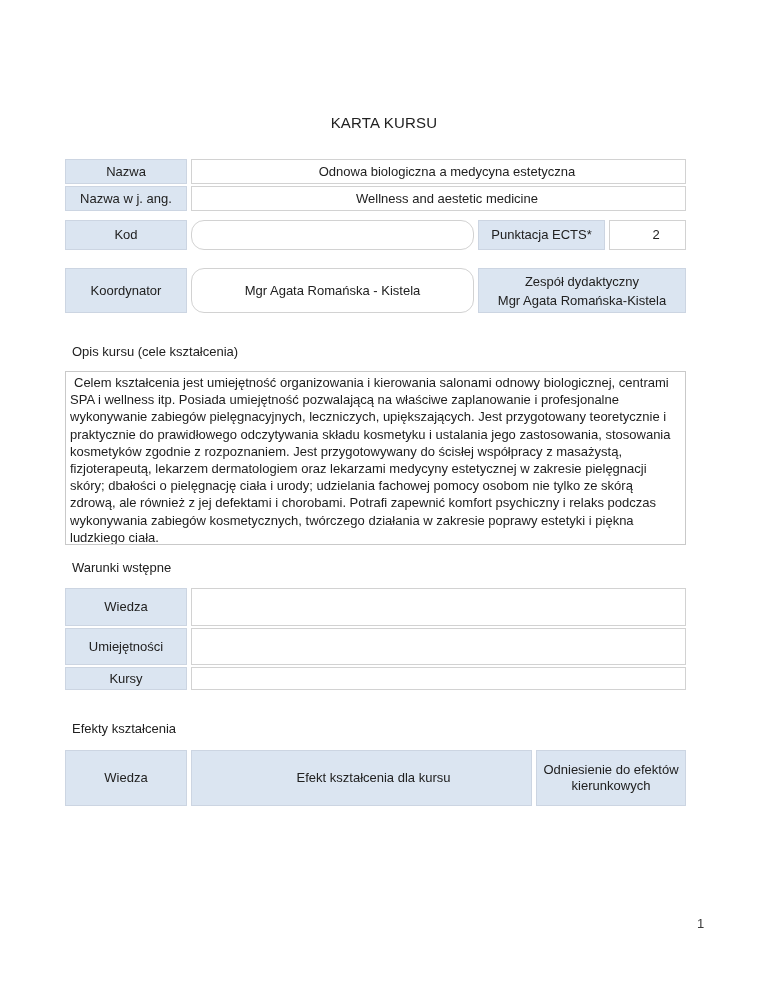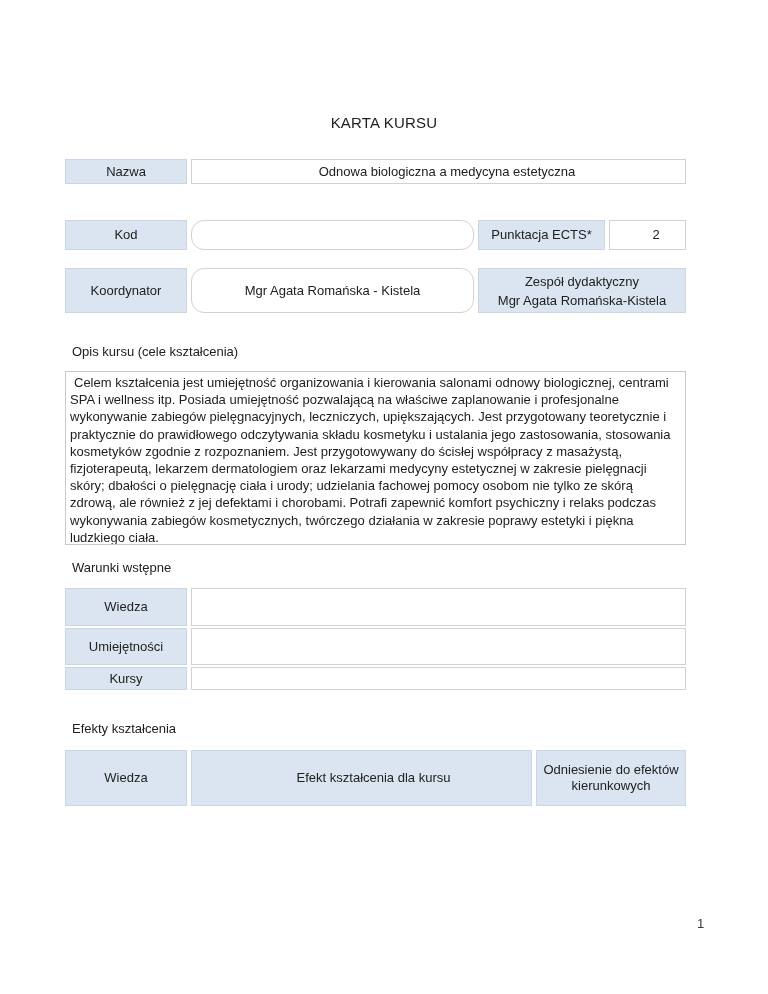--- a/index.html
+++ b/index.html
@@ -69,20 +69,25 @@
 
   <div class="doc-title">KARTA KURSU</div>
 
   <div class="tbl tbl-name">
     <div class="trow h26">
       <div class="cell blue w-label">Nazwa</div>
       <div class="gap"></div>
       <div class="cell w-rest">Odnowa biologiczna a medycyna estetyczna</div>
     </div>
     <div class="vgap"></div>
+    <div class="trow h26">
+      <div class="cell blue w-label">Nazwa w j. ang.</div>
+      <div class="gap"></div>
+      <div class="cell w-rest">Wellness and aestetic medicine</div>
+    </div>
   </div>
 
   <div class="tbl tbl-kod">
     <div class="trow">
       <div class="cell blue w-label">Kod</div>
       <div class="gap"></div>
       <div class="cell w-mid"></div>
       <div class="gap"></div>
       <div class="cell blue w-ects">Punktacja ECTS*</div>
       <div class="gap"></div>

